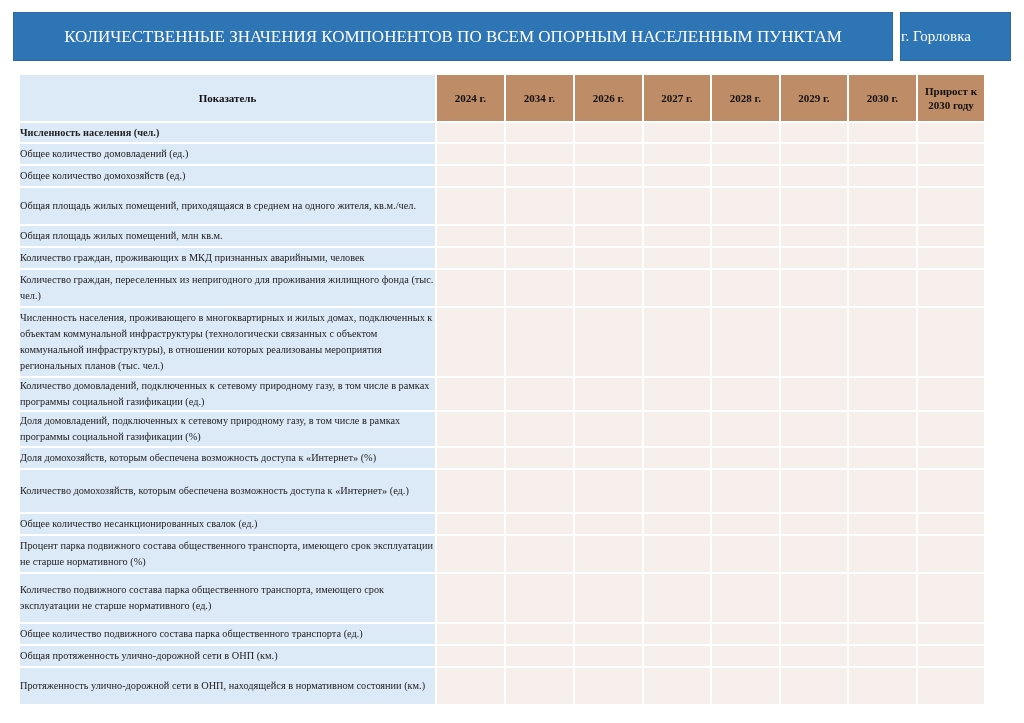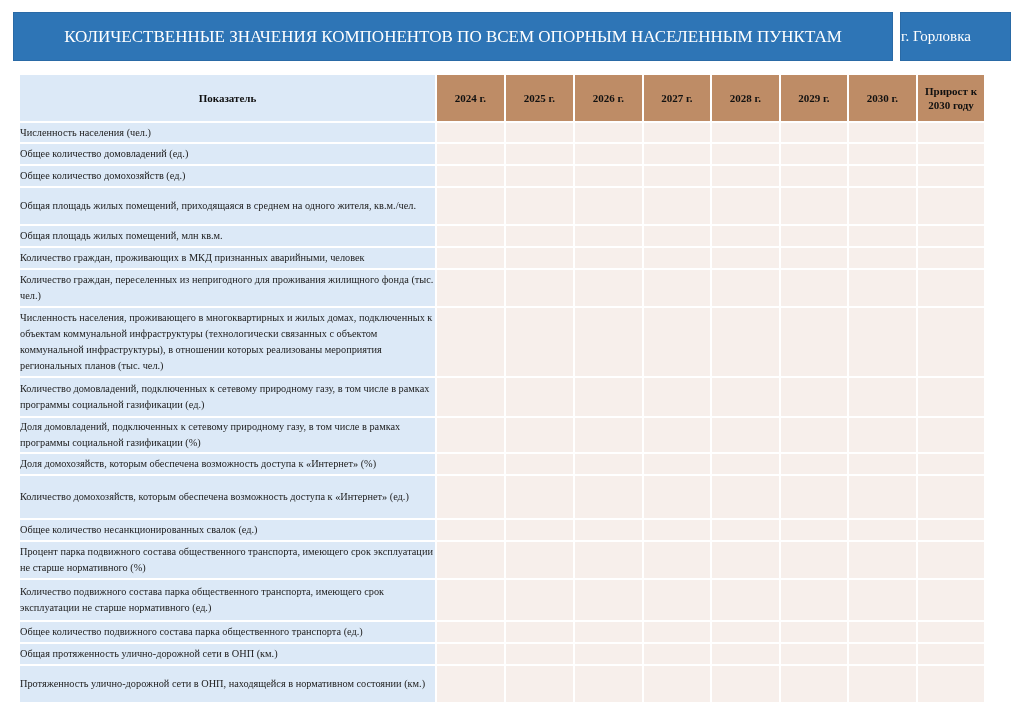--- a/index.html
+++ b/index.html
@@ -61,31 +61,31 @@
       <col style="width:68px">
     <col style="width:69px">
       <col style="width:68px">
       <col style="width:69px">
       <col style="width:68px">
   </colgroup>
   <thead>
     <tr>
       <th class="col-indicator">Показатель</th>
       <th class="col-year">2024 г.</th>
-      <th class="col-year">2025 г.</th>
+      <th class="col-year">2034 г.</th>
       <th class="col-year">2026 г.</th>
       <th class="col-year">2027 г.</th>
       <th class="col-year">2028 г.</th>
       <th class="col-year">2029 г.</th>
       <th class="col-year">2030 г.</th>
       <th class="col-year">Прирост к 2030 году</th>
     </tr>
   </thead>
   <tbody id="table-body">
-      <tr style="height: 21px;">
+      <tr style="height: 21px; font-weight: bold;">
         <td class="indicator">Численность населения (чел.)</td>
         <td class="cell"></td>
         <td class="cell"></td>
         <td class="cell"></td>
         <td class="cell"></td>
         <td class="cell"></td>
         <td class="cell"></td>
         <td class="cell"></td>
         <td class="cell"></td>
       </tr>
@@ -159,21 +159,21 @@
         <td class="indicator">Численность населения, проживающего в многоквартирных и жилых домах, подключенных к объектам коммунальной инфраструктуры (технологически связанных с объектом коммунальной инфраструктуры), в отношении которых реализованы мероприятия региональных планов (тыс. чел.)</td>
         <td class="cell"></td>
         <td class="cell"></td>
         <td class="cell"></td>
         <td class="cell"></td>
         <td class="cell"></td>
         <td class="cell"></td>
         <td class="cell"></td>
         <td class="cell"></td>
       </tr>
-      <tr style="height: 40px;">
+      <tr style="height: 34px;">
         <td class="indicator">Количество домовладений, подключенных к сетевому природному газу, в том числе в рамках программы социальной газификации (ед.)</td>
         <td class="cell"></td>
         <td class="cell"></td>
         <td class="cell"></td>
         <td class="cell"></td>
         <td class="cell"></td>
         <td class="cell"></td>
         <td class="cell"></td>
         <td class="cell"></td>
       </tr>
@@ -225,21 +225,21 @@
         <td class="indicator">Процент парка подвижного состава общественного транспорта, имеющего срок эксплуатации не старше нормативного (%)</td>
         <td class="cell"></td>
         <td class="cell"></td>
         <td class="cell"></td>
         <td class="cell"></td>
         <td class="cell"></td>
         <td class="cell"></td>
         <td class="cell"></td>
         <td class="cell"></td>
       </tr>
-      <tr style="height: 42px;">
+      <tr style="height: 50px;">
         <td class="indicator">Количество подвижного состава парка общественного транспорта, имеющего срок эксплуатации не старше нормативного (ед.)</td>
         <td class="cell"></td>
         <td class="cell"></td>
         <td class="cell"></td>
         <td class="cell"></td>
         <td class="cell"></td>
         <td class="cell"></td>
         <td class="cell"></td>
         <td class="cell"></td>
       </tr>

